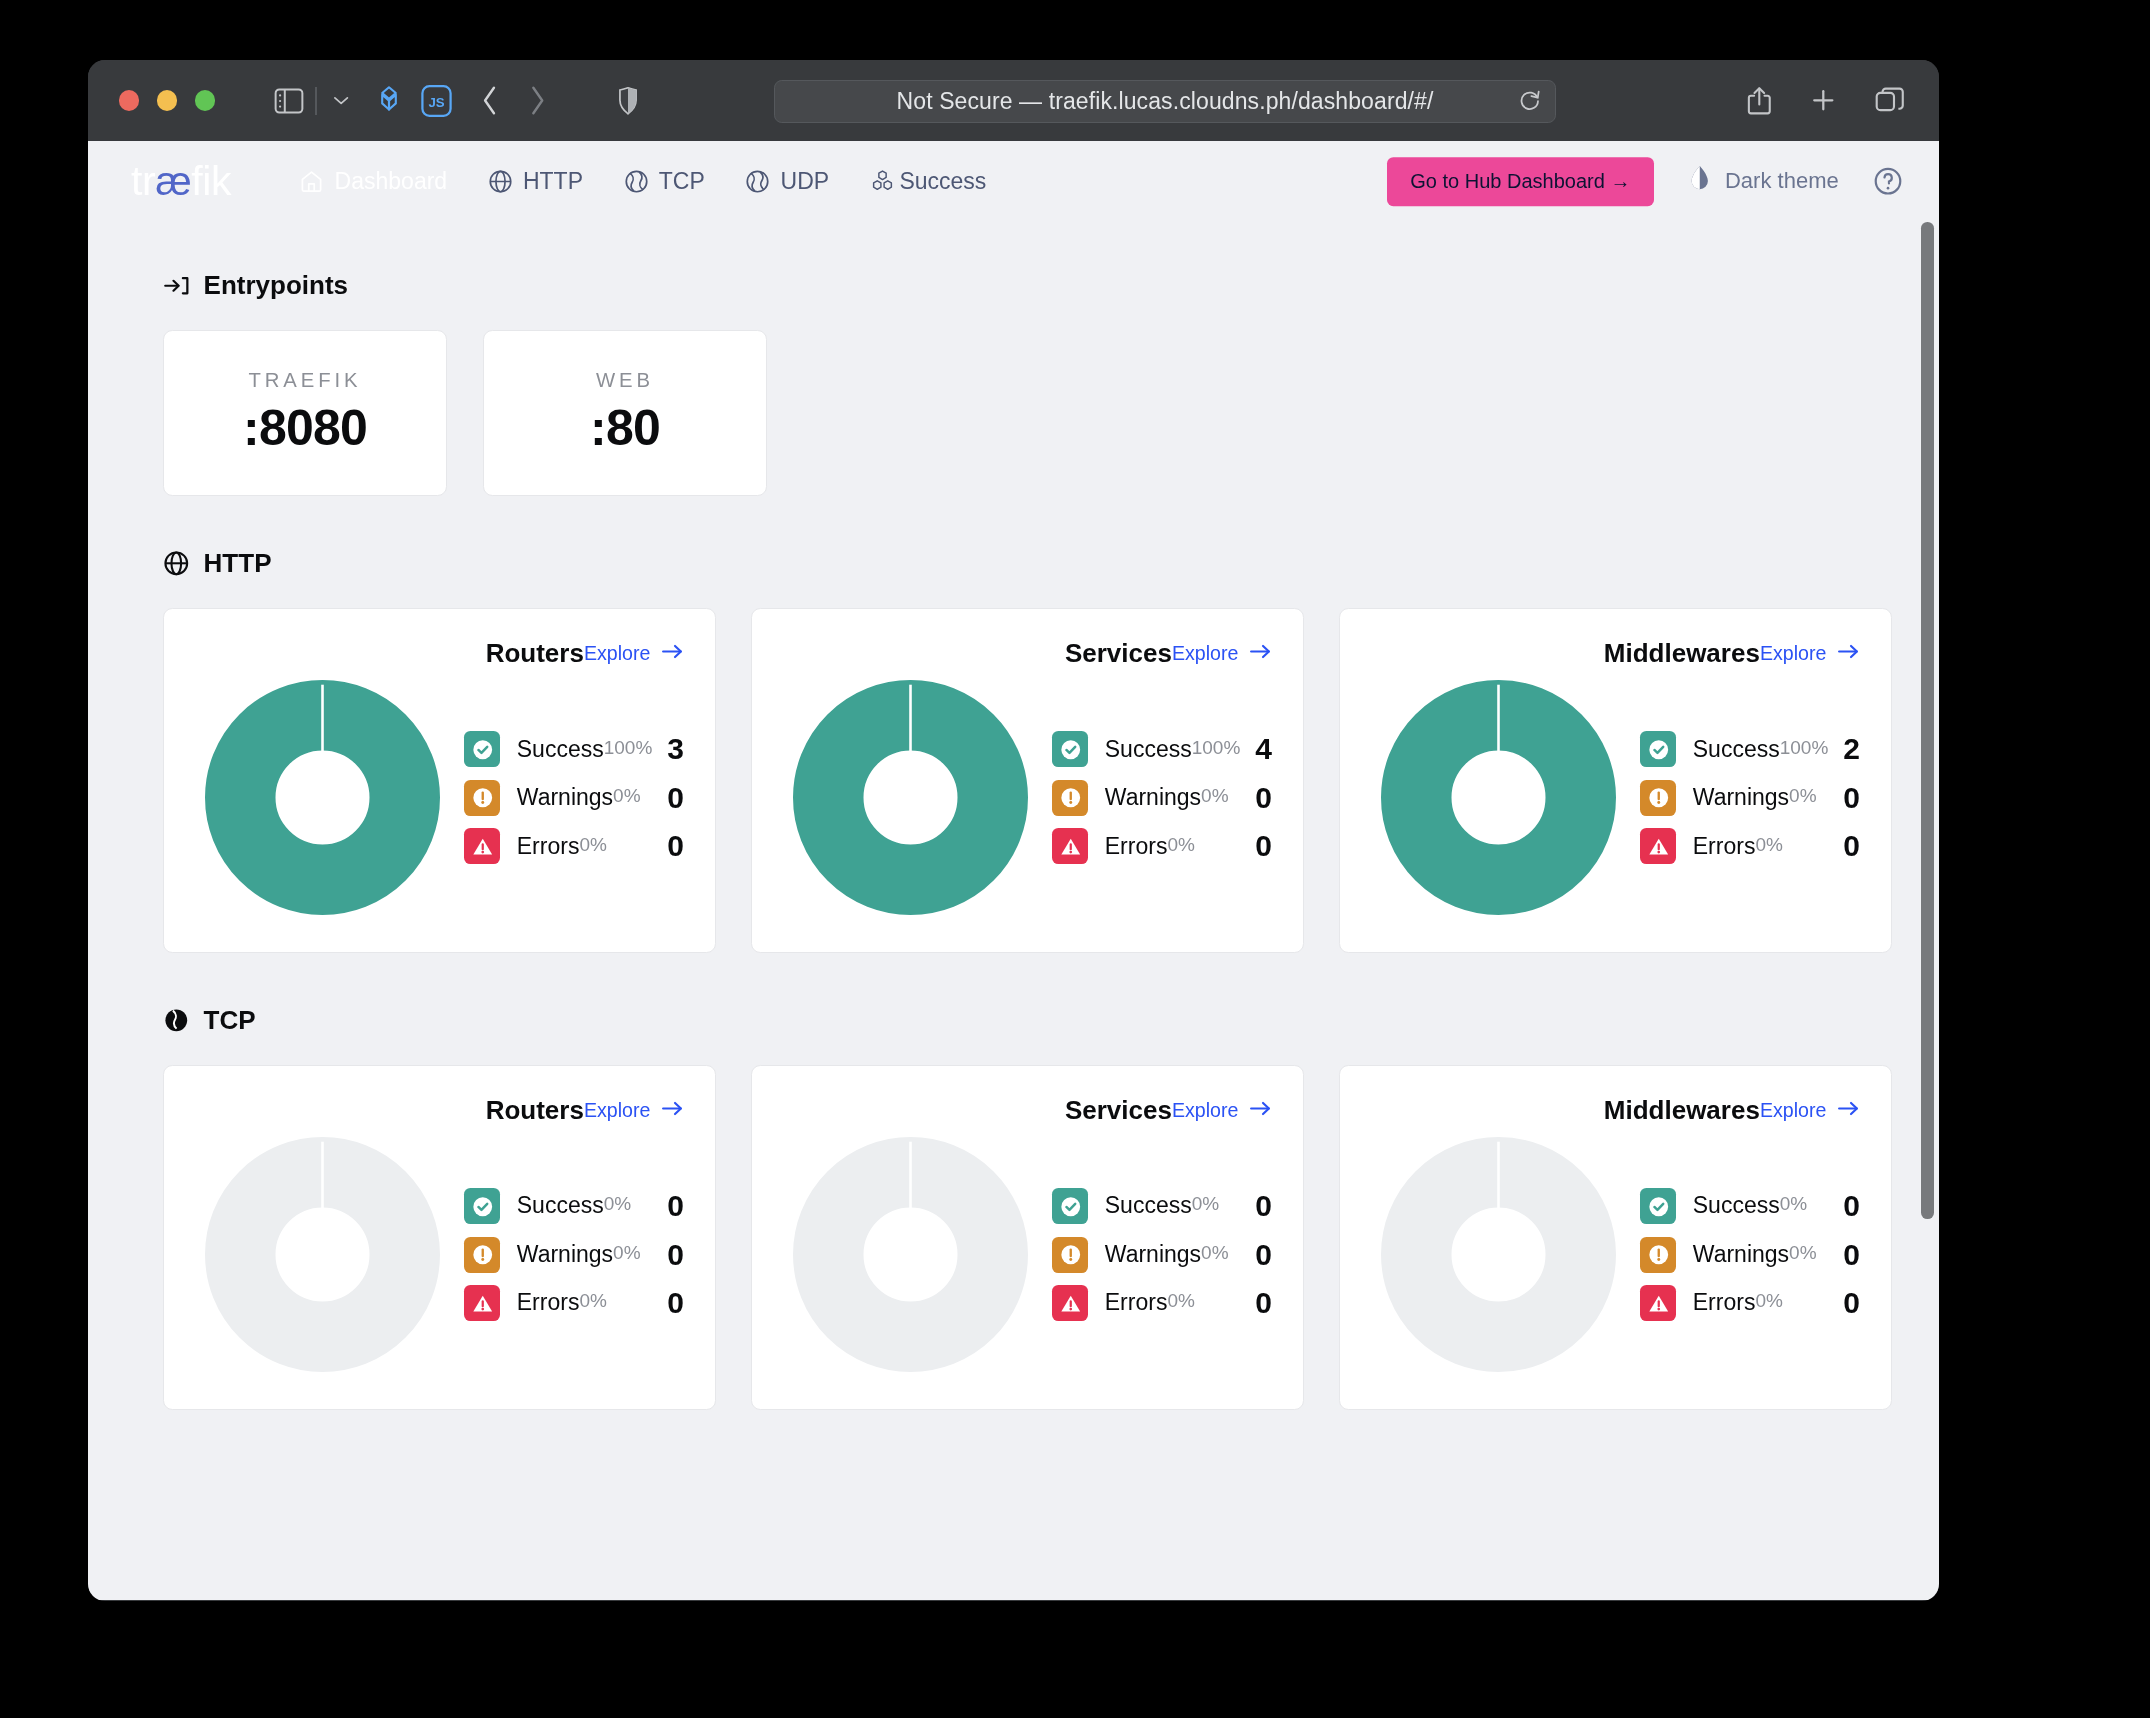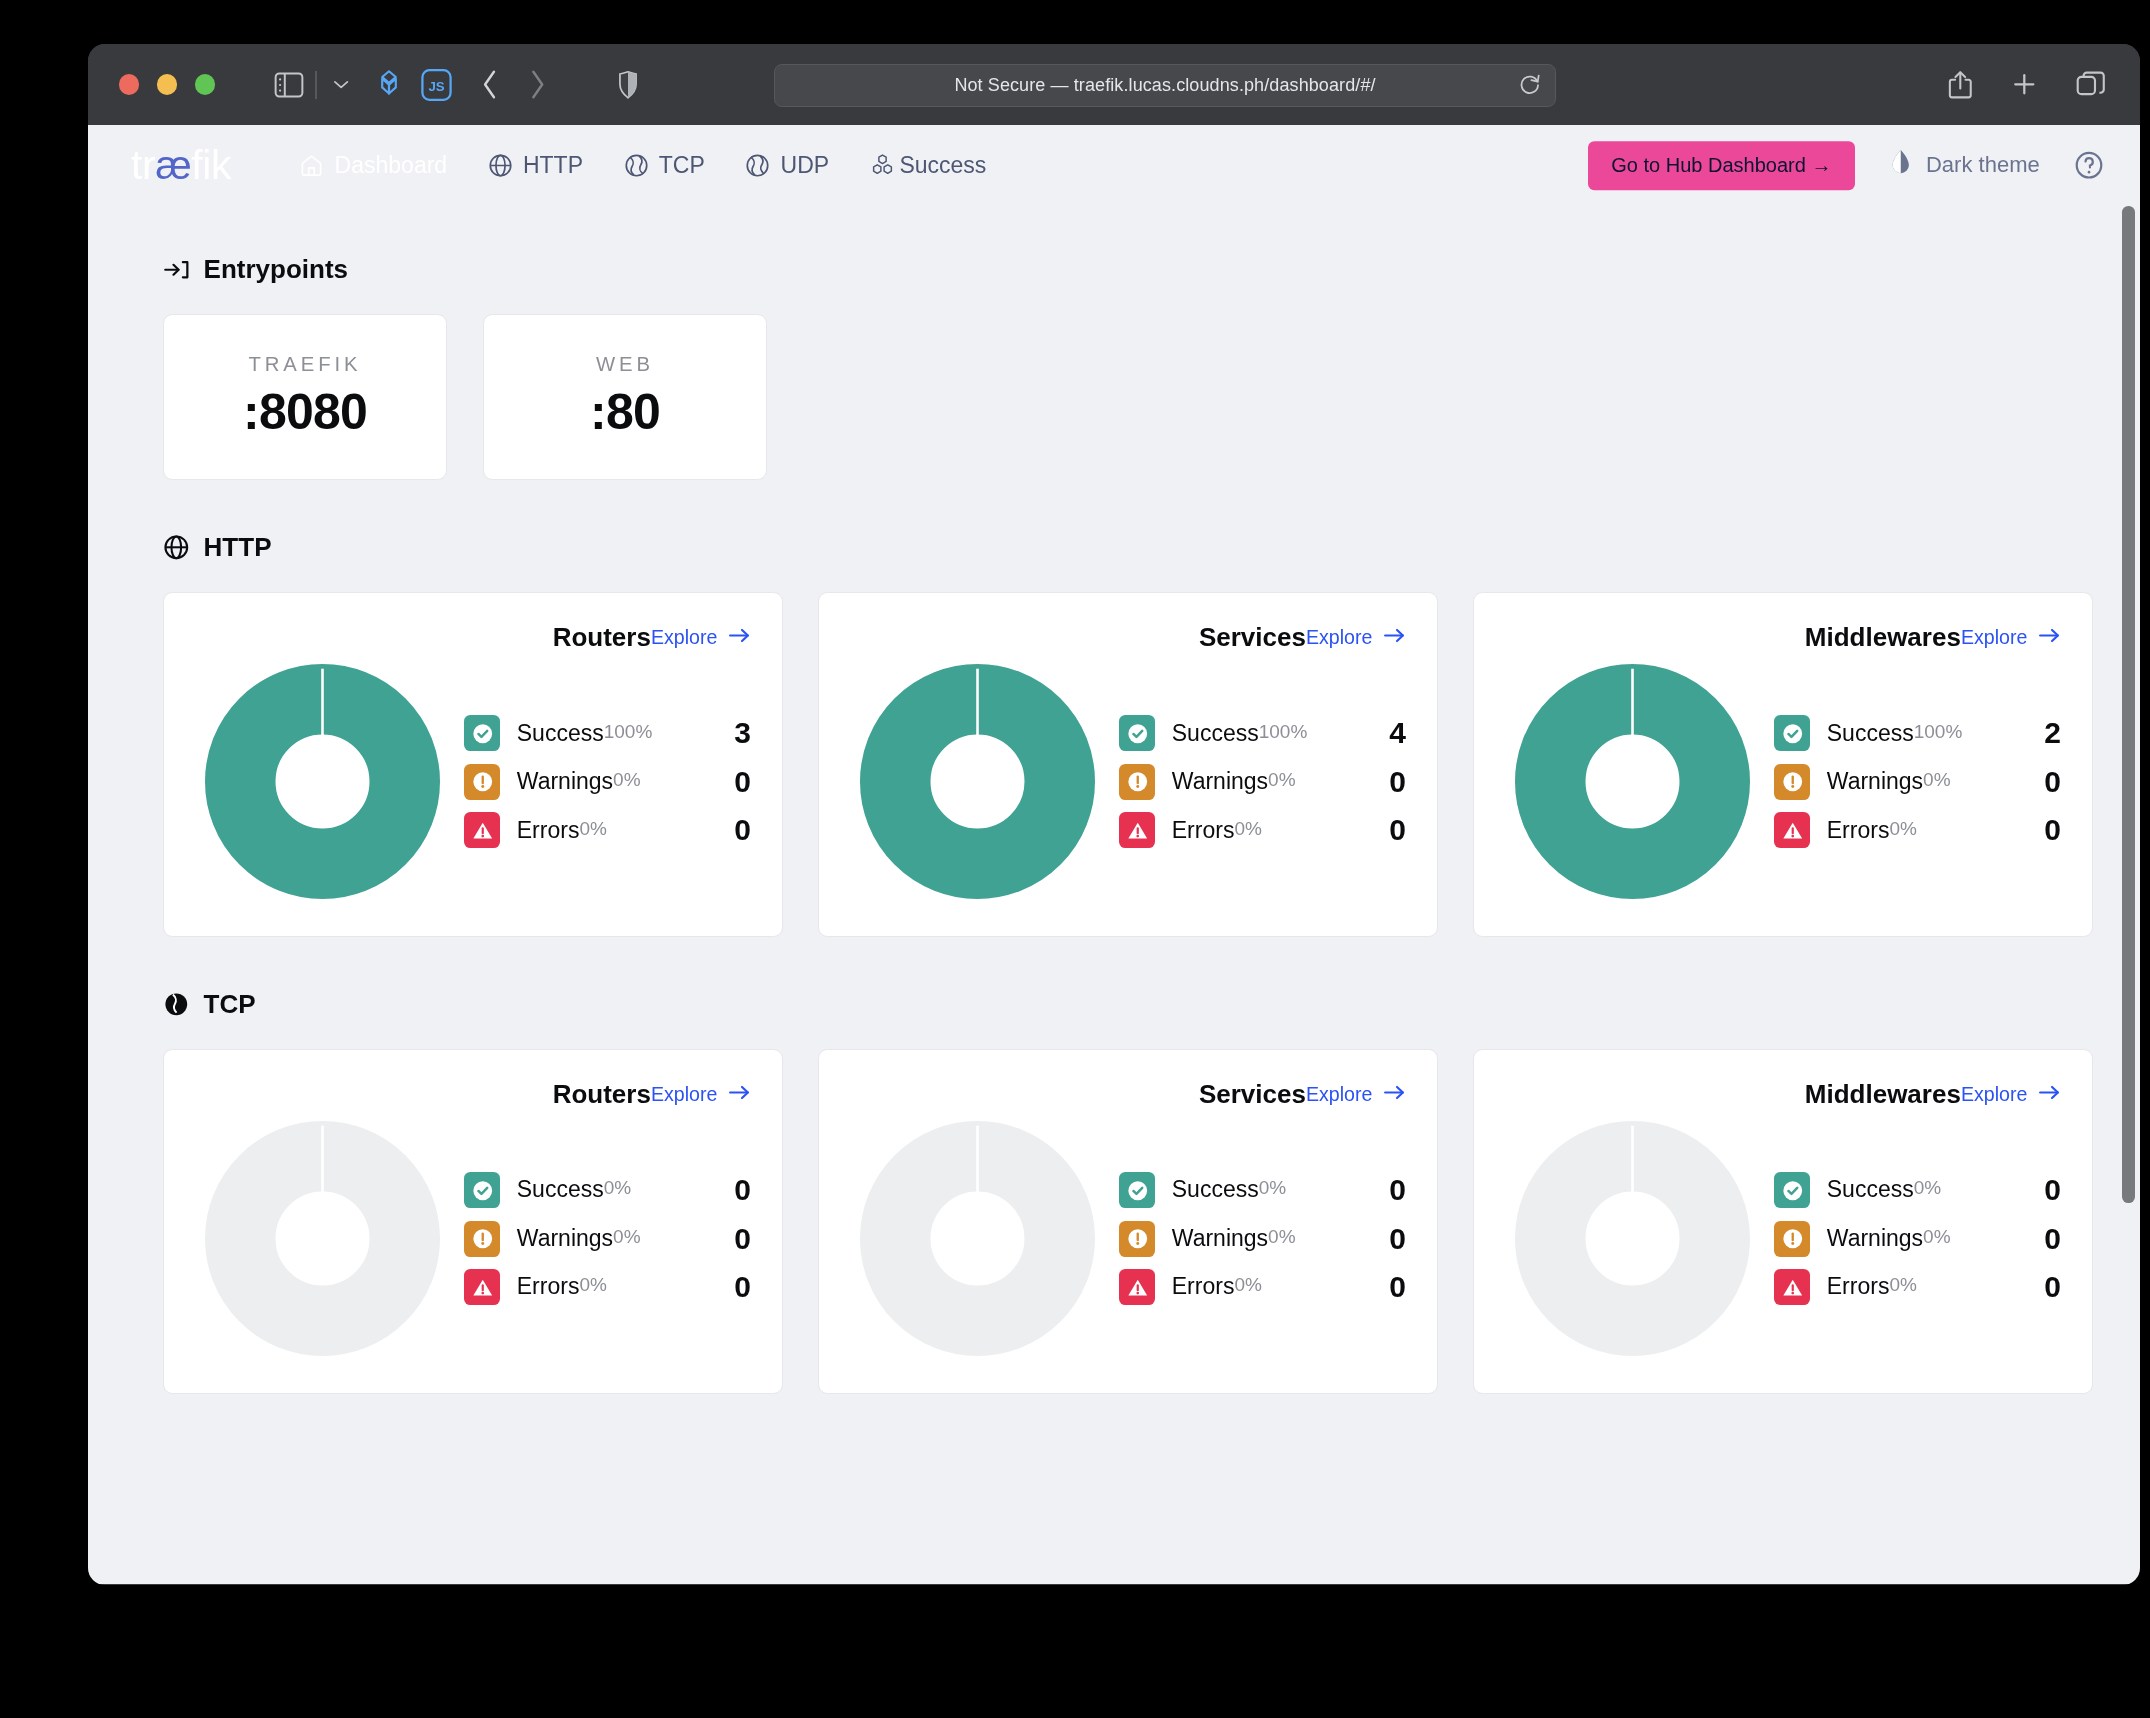--- a/index.html
+++ b/index.html
@@ -6,22 +6,22 @@
   html, body {
     width: 2151px; height: 1719px;
     background: #000;
     font-family: "Liberation Sans", sans-serif;
     overflow: hidden;
   }
 
   
   #browser-window {
     position: absolute;
-    left: 88px; top: 44px;
-    width: 2052px; height: 1541px;
+    left: 88px; top: 60px;
+    width: 1851px; height: 1541px;
     background: #383a3d;
     border-radius: 17px;
     overflow: hidden;
     box-shadow: 0 14px 47px rgba(0,0,0,0.55);
   }
 
   
   #browser-toolbar {
     position: relative;
     height: 81px;
@@ -54,21 +54,21 @@
     position: absolute;
     left: 686px; top: 20.3px;
     width: 782px; height: 43px;
     background: #46484b;
     border: 0.8px solid #55585c;
     border-radius: 7.8px;
     display: flex; align-items: center; justify-content: center;
   }
   #url-text {
     color: #e4e6e8;
-    font-size: 18px;
+    font-size: 23px;
     letter-spacing: 0.1px;
     white-space: nowrap;
   }
   #reload-btn {
     position: absolute; right: 14px; top: 50%;
     transform: translateY(-50%);
     color: #c7c9cc;
   }
   #toolbar-right {
     position: absolute; right: 34px; top: 50%;

